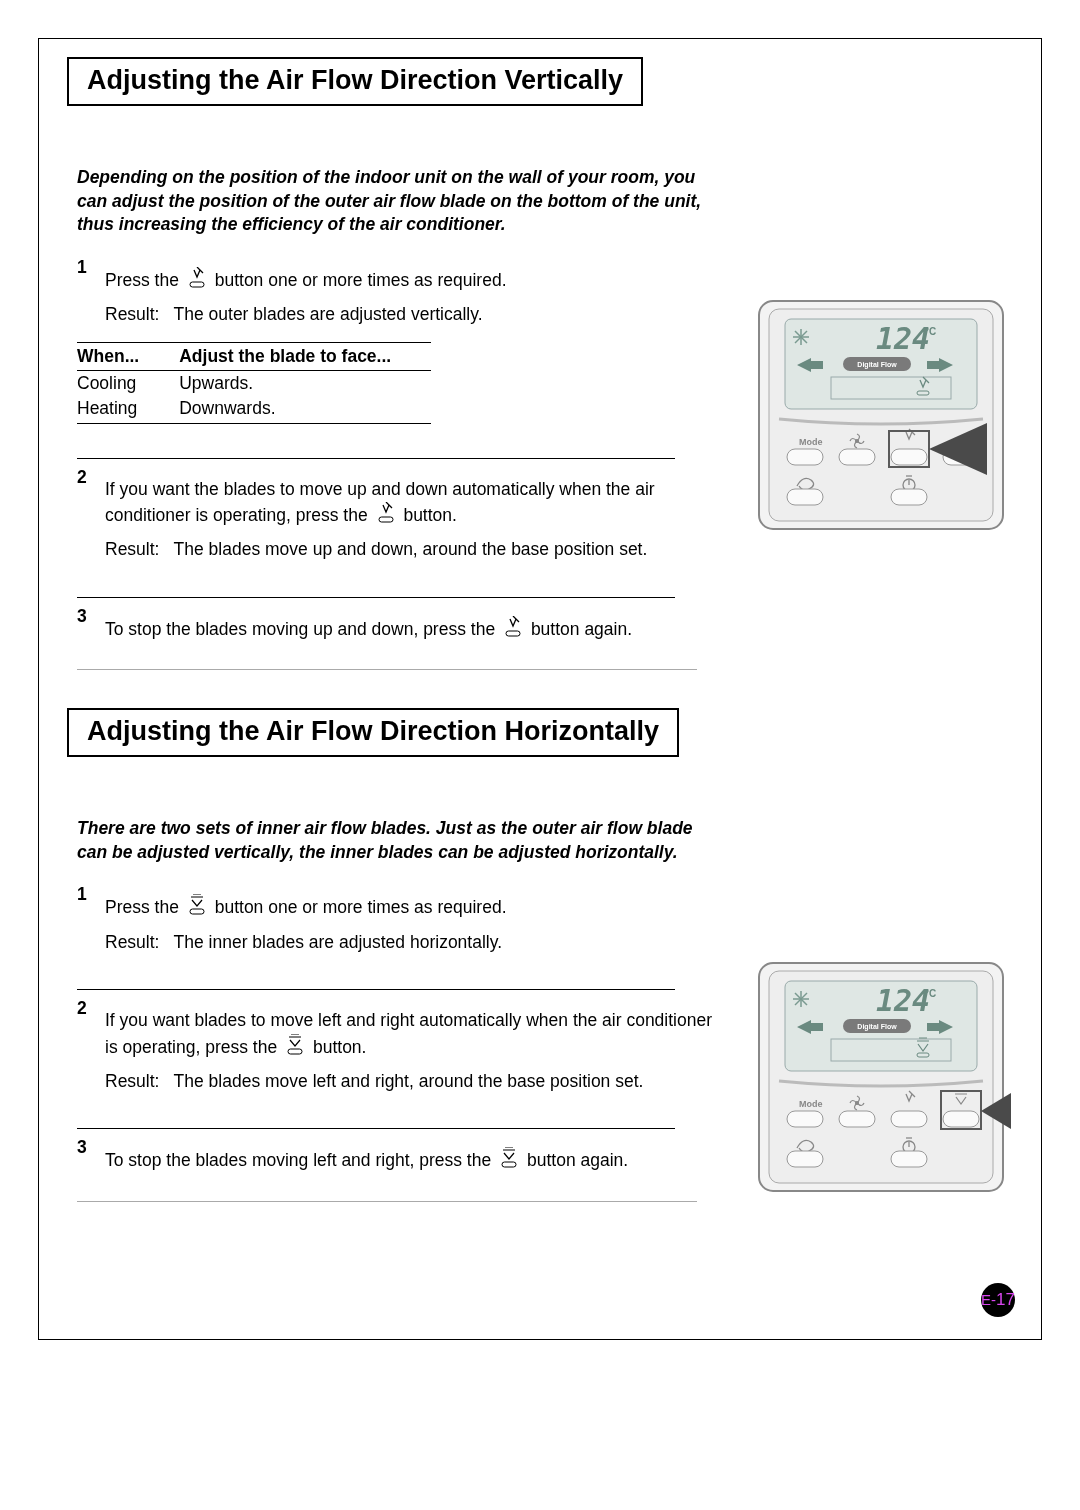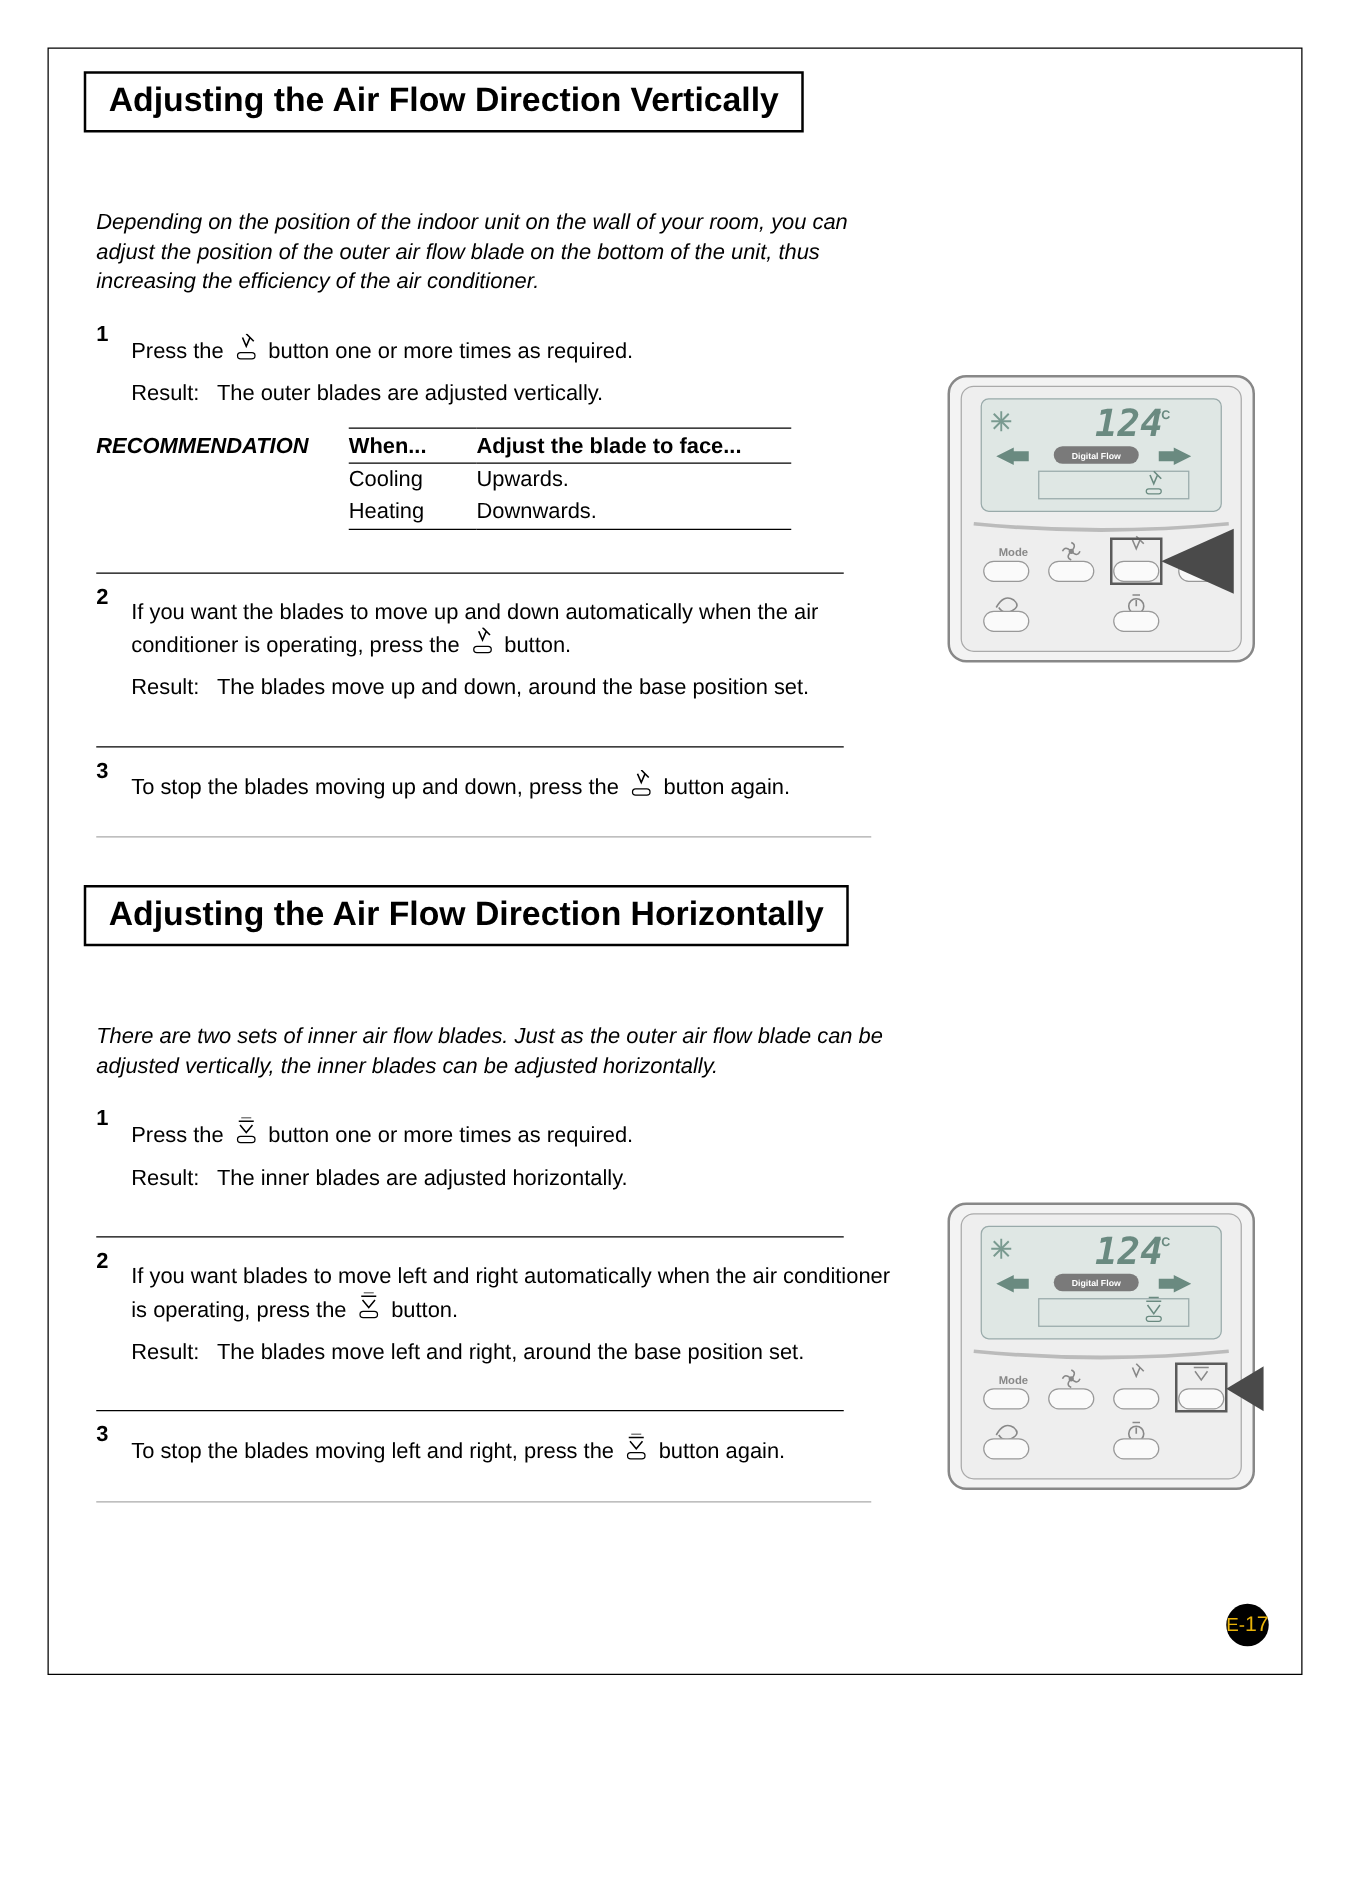--- a/index.html
+++ b/index.html
@@ -25,21 +25,21 @@
     margin: 18px 0 60px 28px;
     font-size: 27px;
     font-weight: bold;
   }
   .content-left {
     margin-left: 38px;
     width: 640px;
   }
   .intro {
     font-style: italic;
-    font-weight: normal;
+    font-weight: bold;
     font-size: 17.5px;
     line-height: 1.35;
     margin-bottom: 18px;
   }
   .step {
     display: flex;
     font-size: 17.5px;
     line-height: 1.45;
     margin-bottom: 10px;
   }
@@ -116,21 +116,21 @@
   .remote-figure.second { top: 918px; }
   .remote-svg { width: 260px; }
   .page-num {
     position: absolute;
     right: 26px;
     bottom: 22px;
     width: 34px;
     height: 34px;
     background: #000;
     border-radius: 50%;
-    color: #eab308;
+    color: #d946ef;
     text-align: center;
     line-height: 34px;
     font-size: 15px;
   }
   .page-num .big { font-size: 17px; }
   .section2 {
     margin-top: 8px;
   }
 </style>
 </head>
@@ -222,21 +222,20 @@
         </span>
         <span>button one or more times as required.</span>
         <div class="result-line">
           <span class="result-label">Result:</span>
           <span>The outer blades are adjusted vertically.</span>
         </div>
       </div>
     </div>
 
     <div class="rec-block">
-      <div class="rec-label">RECOMMENDATION</div>
       <table class="rec-table">
         <tbody>
             <tr>
           <th>When...</th>
           <th>Adjust the blade to face...</th>
         </tr>
         <tr>
           <td>Cooling</td>
           <td>Upwards.</td>
         </tr>

